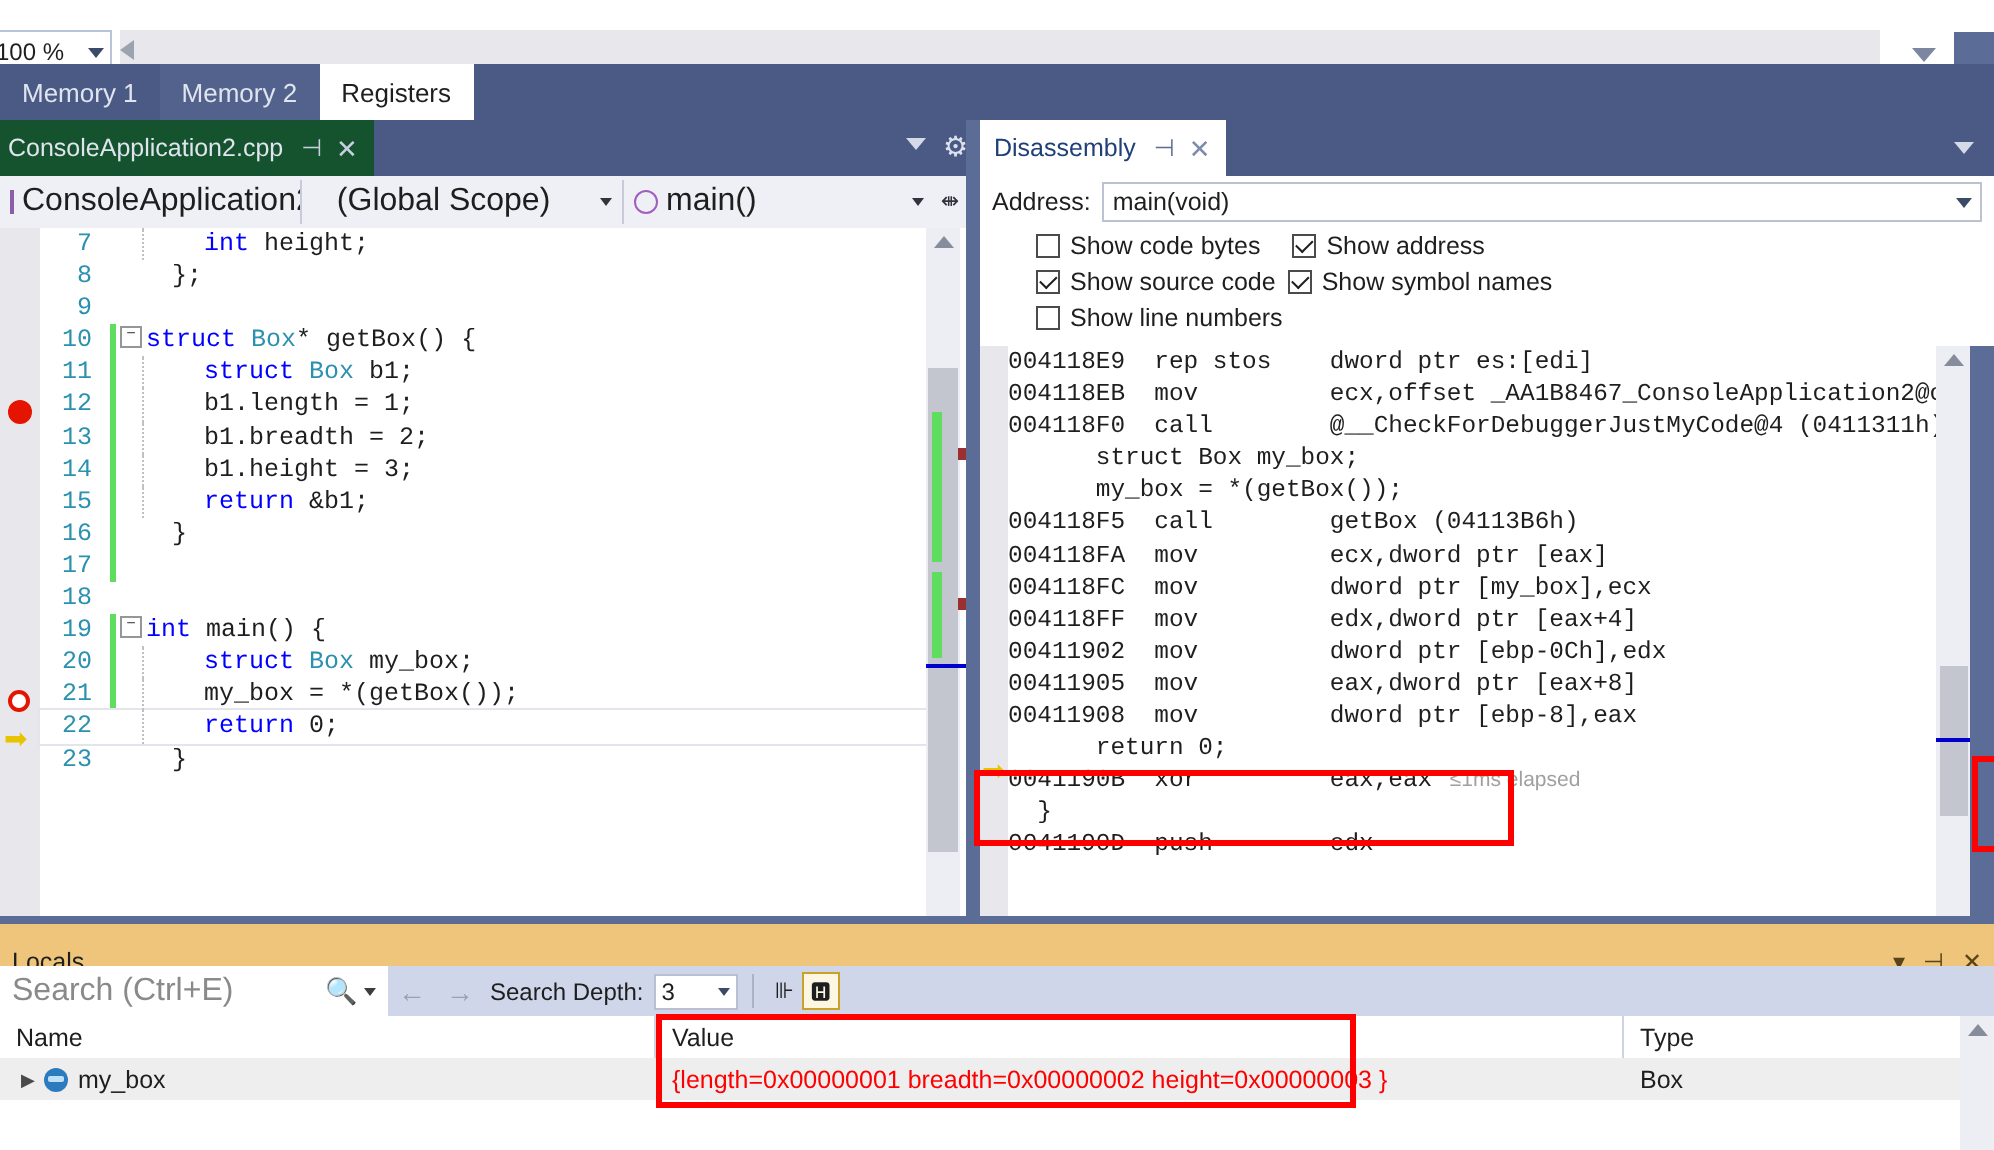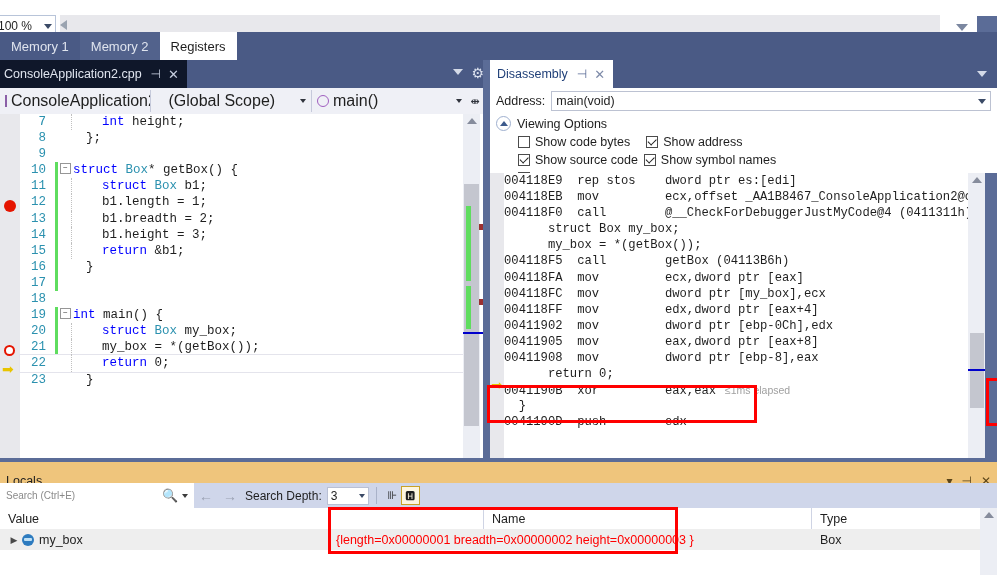--- a/index.html
+++ b/index.html
@@ -30,21 +30,21 @@
   #tabbar{left:0;top:32px;width:997px;height:28px;background:#4a5a85;}
   .mtab{height:28px;display:flex;align-items:center;padding:0 11px;font-size:13px;box-sizing:border-box;}
   .mtab.inactive{color:#dfe4ee;background:#4a5a85;}
   .mtab.inactive.alt{background:#52628c;}
   .mtab.active{background:#ffffff;color:#1e1e1e;}
   #tabrow{display:flex;height:28px;}
 
   
   #editorpane{left:0;top:60px;width:490px;height:398px;background:#ffffff;}
   #doctabbar{left:0;top:0;width:490px;height:28px;background:#4a5a85;}
-  #doctab{left:0;top:0;height:28px;background:#0f172a;display:flex;align-items:center;padding:0 8px 0 4px;
+  #doctab{left:0;top:0;height:28px;background:#14532d;display:flex;align-items:center;padding:0 8px 0 4px;
           color:#dfe4ee;font-size:12.5px;}
   #doctab .pin{margin-left:9px;color:#c7cfe0;font-size:12px;}
   #doctab .cls{margin-left:7px;color:#c7cfe0;font-size:13px;}
   #doctabbar .dd{position:absolute;right:27px;top:9px;width:0;height:0;border-left:5px solid transparent;border-right:5px solid transparent;border-top:6px solid #d4dae8;}
   #doctabbar .gear{position:absolute;right:6px;top:6px;color:#dbe1ee;font-size:14px;line-height:14px;}
 
   #navbar{left:0;top:28px;width:490px;height:26px;background:#eff0f6;border-bottom:1px solid #d6d9e6;display:flex;align-items:center;}
   .navcombo{height:24px;display:flex;align-items:center;background:#eff0f6;border:1px solid transparent;
             font-size:16px;color:#1e1e1e;box-sizing:border-box;padding:0 4px;}
   .navcombo .nc-lbl{white-space:nowrap;}
@@ -137,21 +137,21 @@
   #redbox-edge{left:986px;top:378px;width:22px;height:48px;}
 
   
   #hsplit{left:0;top:458px;width:997px;height:4px;background:#5b6c97;}
   #localspane{left:0;top:462px;width:997px;height:113px;background:#ffffff;}
   #localstitle{left:0;top:0;width:997px;height:38px;background:#efc57c;display:flex;align-items:center;padding:0 6px;box-sizing:border-box;}
   #localstitle .lt{font-size:12.5px;color:#1e1e1e;}
   #localstitle .acts{margin-left:auto;display:flex;align-items:center;gap:9px;color:#5a4418;font-size:12px;}
   #localstoolbar{left:0;top:21px;width:997px;height:25px;background:#cfd6ea;display:flex;align-items:center;}
   #searchbox{width:194px;height:25px;background:#ffffff;display:flex;align-items:center;padding:0 6px;box-sizing:border-box;}
-  #searchbox .sph{font-size:10px;color:#8a8a8a;flex:1;}
+  #searchbox .sph{font-size:16px;color:#8a8a8a;flex:1;}
   #searchbox .mag{color:#3c3c3c;font-size:13px;}
   #searchbox .magc{margin-left:3px;width:0;height:0;border-left:3px solid transparent;border-right:3px solid transparent;border-top:4px solid #3c3c3c;}
   .navarrow{color:#9aa1b3;font-size:14px;margin:0 5px;}
   #sdlabel{font-size:12px;color:#1e1e1e;margin:0 5px 0 3px;}
   #sdcombo{width:42px;height:18px;background:#fff;border:1px solid #b9c0d4;display:flex;align-items:center;padding:0 3px;box-sizing:border-box;}
   #sdcombo .sdv{font-size:12px;color:#1e1e1e;}
   #sdcombo .sdc{margin-left:auto;width:0;height:0;border-left:3.5px solid transparent;border-right:3.5px solid transparent;border-top:4.5px solid #3b4a66;}
   .tbsep{width:1px;height:17px;background:#a9b2c9;margin:0 7px;}
   .tbicon{width:17px;height:17px;display:flex;align-items:center;justify-content:center;font-size:11px;}
   .tbicon.boxed{border:1px solid #c9a227;background:#fdf6e0;}
@@ -283,26 +283,20 @@
 
   <div class="abs" id="addrrow">
     <span id="addrlabel">Address:</span>
     <div id="addrcombo">
       <span class="av">main(void)</span>
       <span class="ac"></span>
     </div>
   </div>
 
   <div class="abs" id="vopts">
-    <div id="vohdr">
-      <span class="chevcirc">
-          <span class="chevup"></span>
-        </span>
-      <span class="volbl">Viewing Options</span>
-    </div>
     <div class="vorow">
       <span class="cbwrap">
         <span class="cb"></span>
         <span class="cblbl">Show code bytes</span>
       </span>
       <span class="cbwrap" style="margin-left:10px;">
         <span class="cb on"></span>
         <span class="cblbl">Show address</span>
       </span>
     </div>
@@ -382,22 +376,22 @@
     <div id="sdcombo">
       <span class="sdv">3</span>
       <span class="sdc"></span>
     </div>
     <span class="tbsep"></span>
     <span class="tbicon">⊪</span>
     <span class="tbicon boxed">🅷</span>
   </div>
 
   <div class="abs" id="lochdr">
+    <div class="lcol" style="width:328px;">Name</div>
     <div class="lcol" style="width:484px;">Value</div>
-    <div class="lcol" style="width:328px;">Name</div>
     <div class="lcol" style="width:168px;border-right:none;">Type</div>
   </div>
 
   <div class="abs" id="locrow">
     <div class="lcell" style="width:328px;">
       <span class="expander">▶</span>
       <span class="varicon"></span>
       <span>my_box</span>
     </div>
     <div class="lcell redval" style="width:484px;">{length=0x00000001 breadth=0x00000002 height=0x00000003 }</div>

